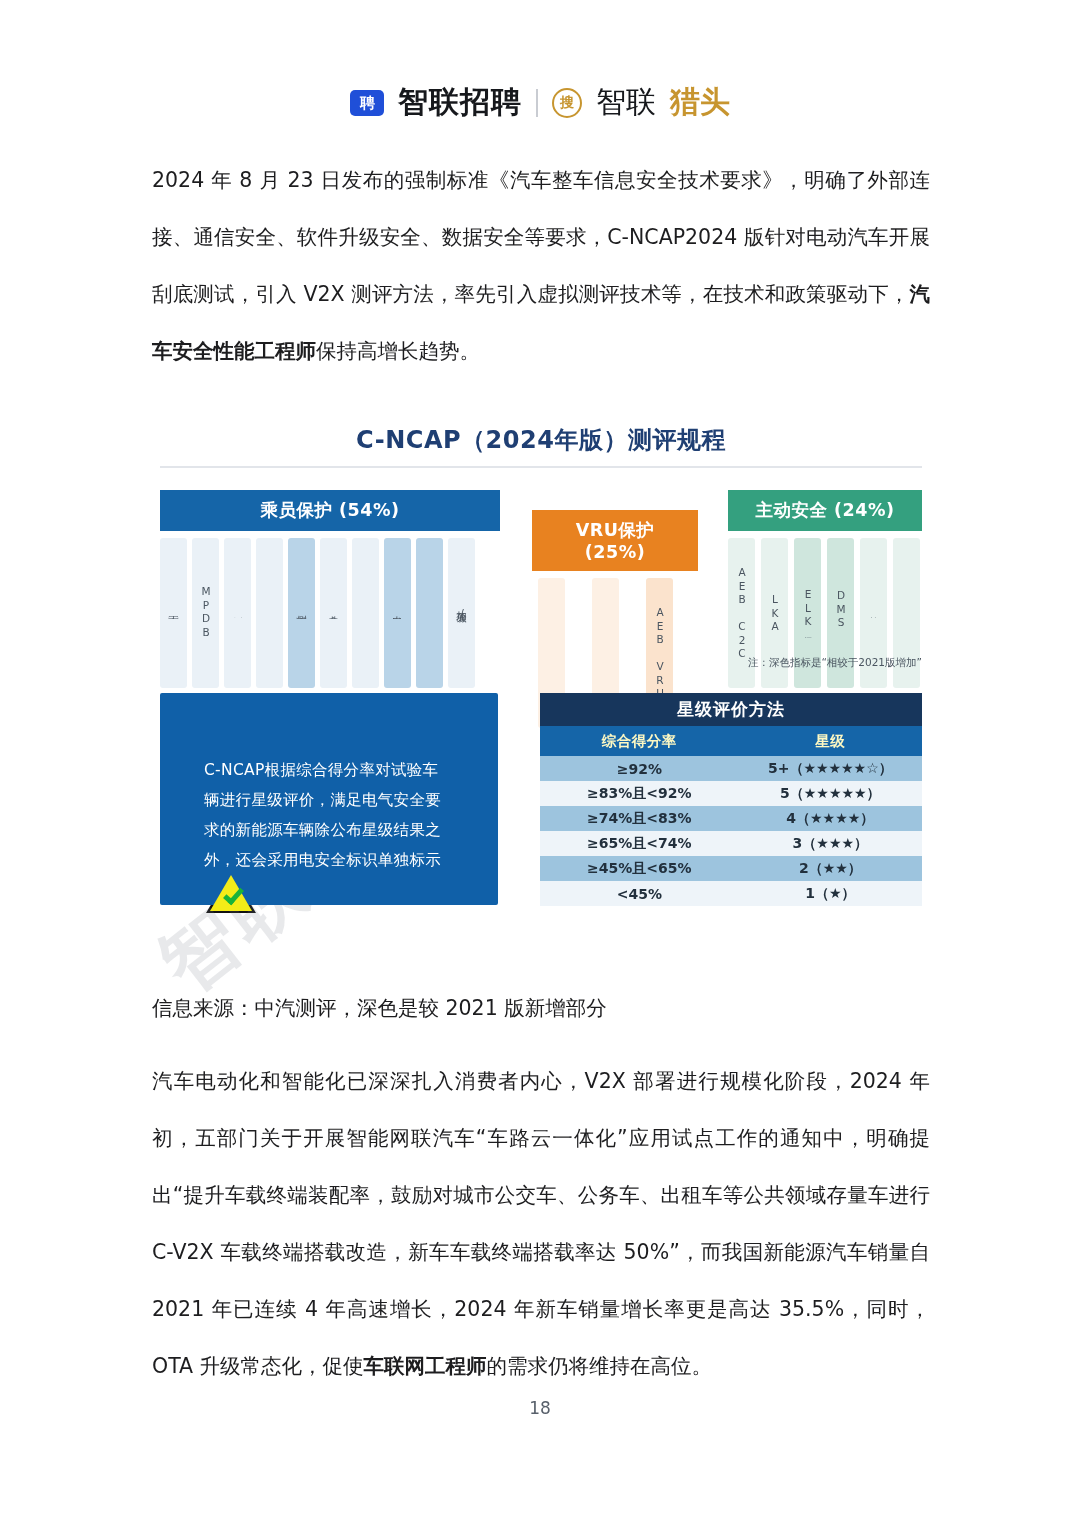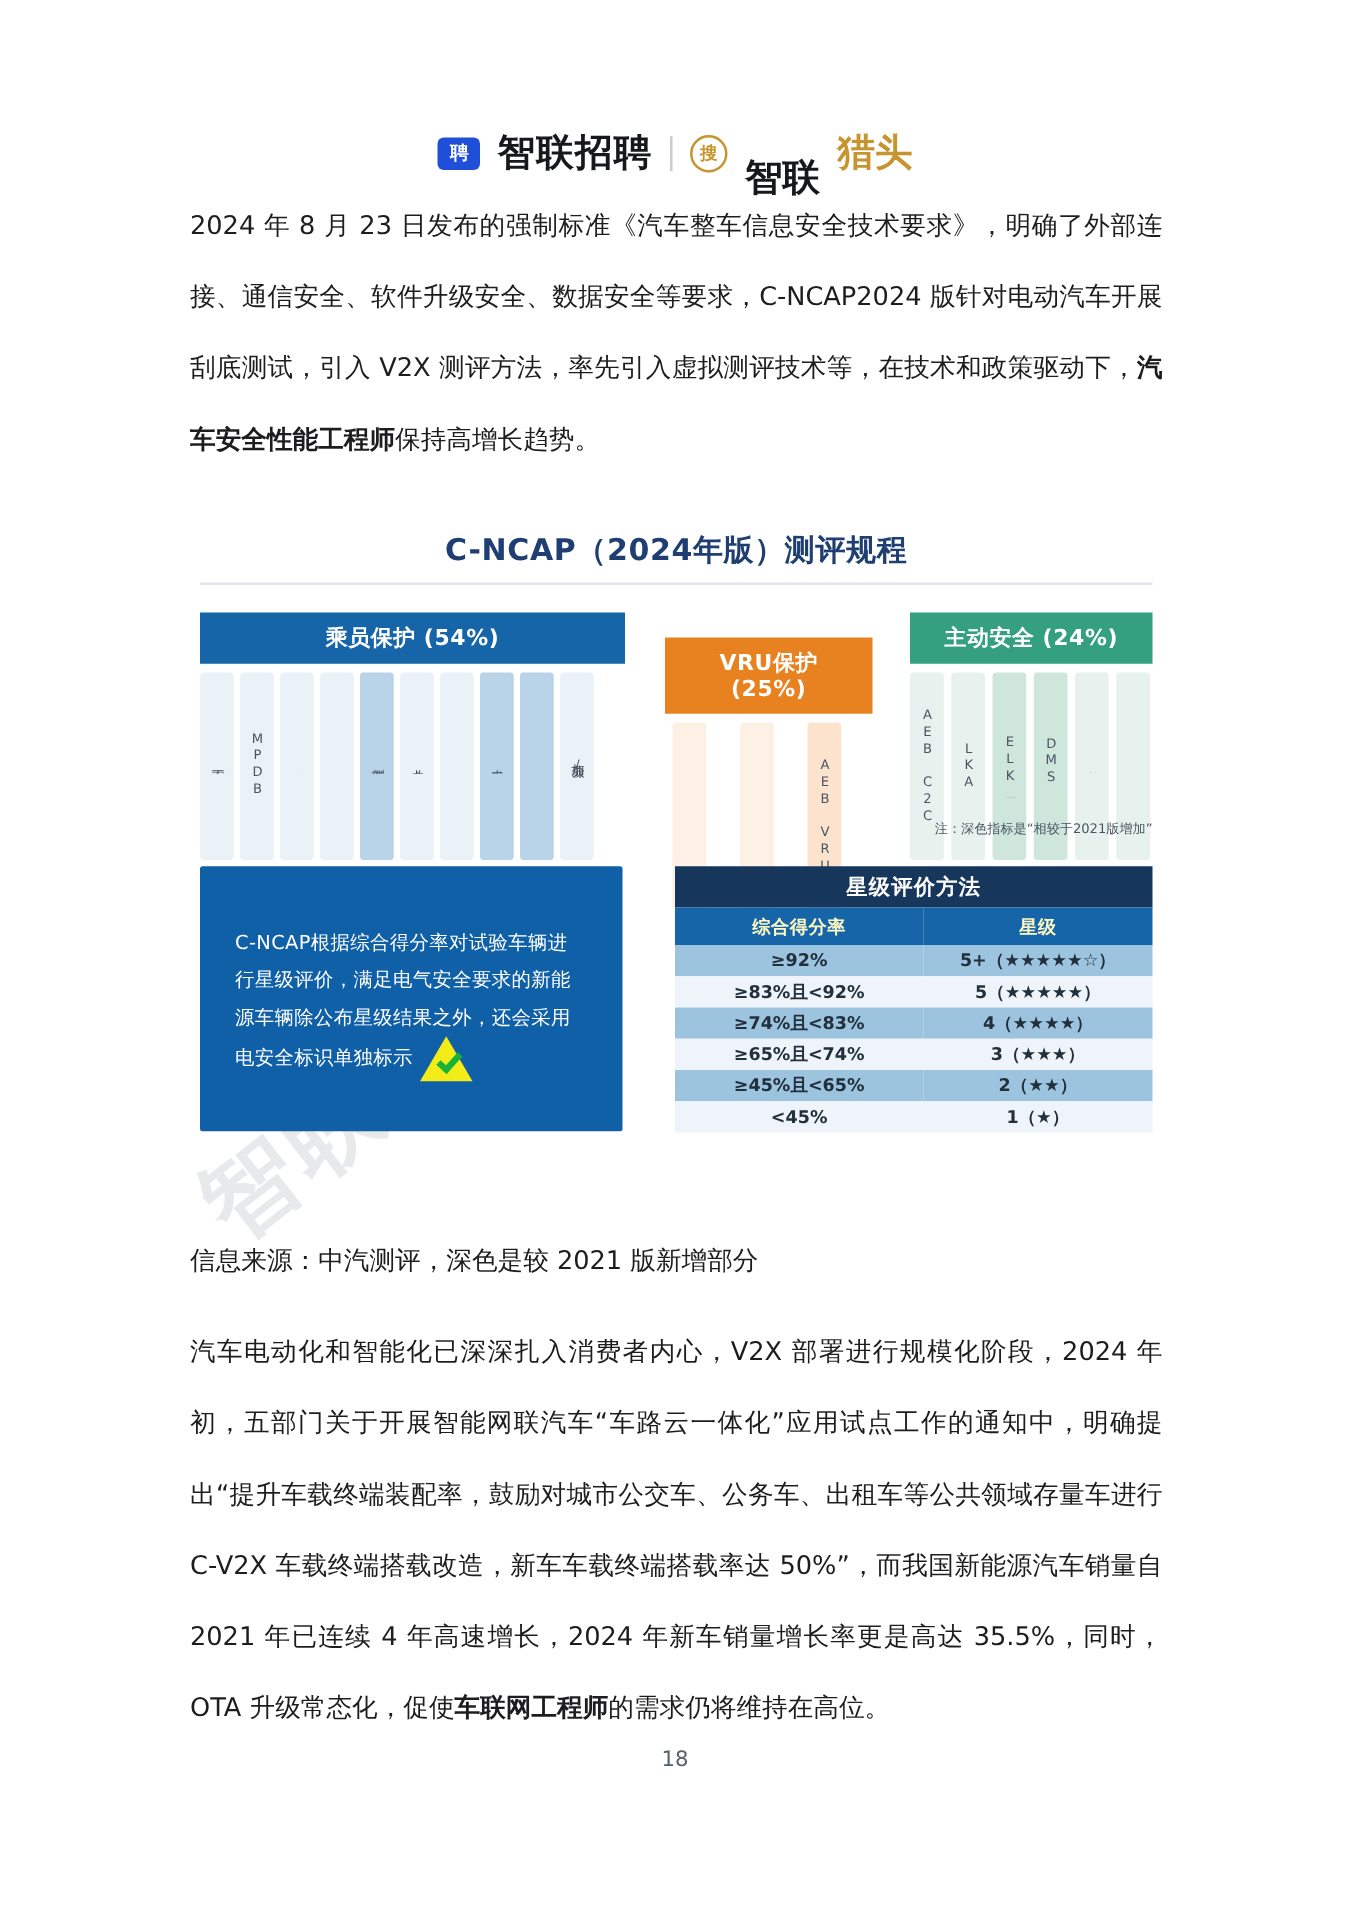--- a/index.html
+++ b/index.html
@@ -26,21 +26,21 @@
   .logo-zl{
     font-size:30px;font-weight:bold;color:#16181c;letter-spacing:1px;
     font-family:"DejaVu Sans",sans-serif;
   }
   .logo-div{width:2px;height:28px;background:#c9ccd2;}
   .logo-circle{
     width:26px;height:26px;border-radius:50%;border:2px solid #c7952f;
     display:flex;align-items:center;justify-content:center;
     color:#c7952f;font-size:14px;font-weight:bold;
   }
-  .logo-lt1{font-size:30px;font-weight:bold;color:#16181c;margin-top:40px;}
+  .logo-lt1{font-size:30px;font-weight:normal;color:#16181c;}
   .logo-lt2{font-size:30px;font-weight:bold;color:#c7952f;}
 
   
   .para{
     position:absolute;left:152px;width:778px;
     font-size:20.5px;line-height:57px;color:#1d1d1f;
     text-align:justify;
     font-family:"DejaVu Sans",sans-serif;
   }
   .para b{font-weight:bold;}
@@ -93,21 +93,21 @@
     position:absolute;right:0;top:238px;font-size:10.5px;color:#4a5560;
     font-family:"DejaVu Sans",sans-serif;white-space:nowrap;
   }
 
   
   .bluebox{
     position:absolute;left:0;top:275px;width:338px;height:212px;
     background:#1060a8;border-radius:2px;
   }
   .bluebox p{
-    margin:2px;padding:44px 30px 0 26px;color:#ffffff;font-size:15.5px;
+    margin:18px;padding:44px 30px 0 26px;color:#ffffff;font-size:15.5px;
     line-height:30px;font-family:"DejaVu Sans",sans-serif;letter-spacing:.3px;
   }
   .ebadge{
     display:inline-block;vertical-align:-14px;margin-left:6px;
     width:0;height:0;border-left:21px solid transparent;border-right:21px solid transparent;
     border-bottom:36px solid #f3ec18;position:relative;
   }
   .ebadge::before{
     content:"";position:absolute;left:-25px;top:-4px;
     width:0;height:0;border-left:25px solid transparent;border-right:25px solid transparent;

